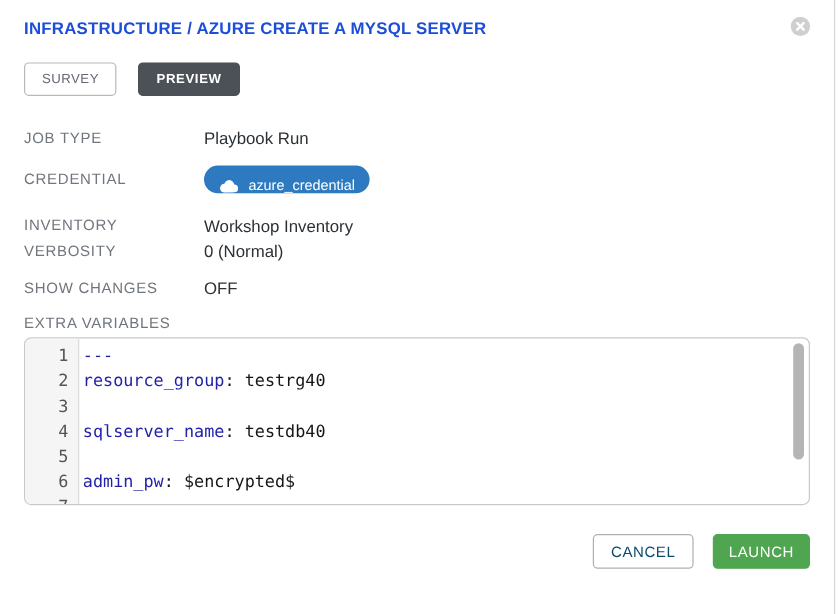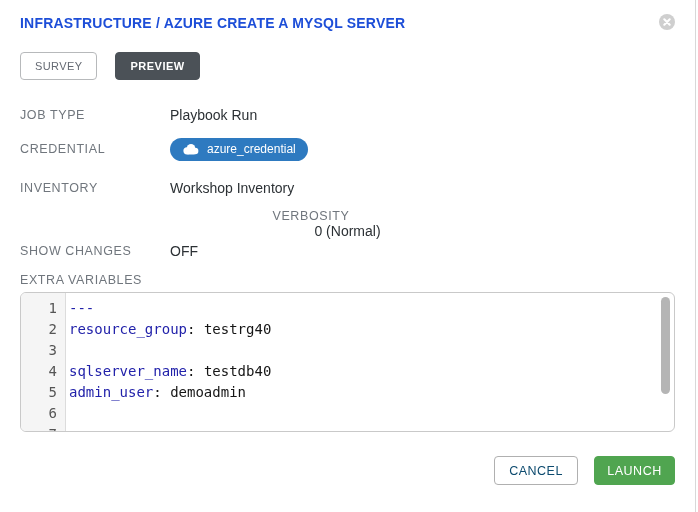--- a/index.html
+++ b/index.html
@@ -19,23 +19,23 @@
   .tab.inactive { background:#fff; border:1px solid #b7b9bb; color:#646972; letter-spacing:0.4px; }
   .tab.active { background:#4b5157; border:1px solid #4b5157; color:#fff; font-weight:bold; letter-spacing:0.5px; }
 
   
   .detail-row { display:flex; align-items:center; }
   .detail-label { width:150px; flex:none; font-size:12.5px; color:#70767d; letter-spacing:0.6px; }
   .detail-value { font-size:14px; color:#2c3135; }
   .row-jobtype { margin-top:25px; height:20px; }
   .row-credential { margin-top:12px; height:24px; }
   .row-inventory { margin-top:17px; height:20px; }
-  .row-verbosity { margin-top:11px; height:21px;flex-direction:column; }
+  .row-verbosity { margin-top:0; height:21px; }
   .row-showchanges { margin-top:10px; height:21px; }
-  .badge { display:inline-flex; align-items:center; gap:8px; background:#2e7ac0; color:#fff; height:23px; padding:0 12px; border-radius:12px; font-size:12px; cursor:pointer; }
+  .badge { display:inline-flex; align-items:flex-end; gap:8px; background:#2e7ac0; color:#fff; height:23px; padding:0 12px; border-radius:12px; font-size:12px; cursor:pointer; }
   .badge svg { display:block; }
 
   
   .extra-label { margin-top:12px; font-size:12.5px; color:#70767d; letter-spacing:0.6px; }
   .editor { position:relative; margin-top:5px; height:140px; box-sizing:border-box; border:1px solid #c9c9c9; border-radius:6px; overflow:hidden; background:#fff; }
   .gutter-bg { position:absolute; left:0; top:0; bottom:0; width:44px; background:#f5f5f5; border-right:1px solid #dcdcdc; }
   .lines { position:relative; padding-top:5px; }
   .line { display:flex; height:21px; line-height:21px; font-family:"DejaVu Sans Mono","Liberation Mono",monospace; font-size:14px; }
   .ln { flex:none; width:44px; box-sizing:border-box; padding-right:8px; text-align:right; color:#555; }
   .codeline { padding-left:4px; white-space:pre; color:#161616; }
@@ -130,25 +130,25 @@
             <span class="ln">3</span>
           </div>
 
           <div class="line">
             <span class="ln">4</span>
             <span class="codeline"><span class="key">sqlserver_name</span><span class="sep">: </span><span class="rest">testdb40</span></span>
           </div>
 
           <div class="line">
             <span class="ln">5</span>
-            <span class="codeline"><span class="key">admin_user</span><span class="sep">: </span><span class="rest">demoadmin</span></span>
           </div>
 
           <div class="line">
             <span class="ln">6</span>
+            <span class="codeline"><span class="key">admin_pw</span><span class="sep">: </span><span class="rest">$encrypted$</span></span>
           </div>
 
           <div class="line">
             <span class="ln">7</span>
             <span class="codeline"><span class="key"></span><span class="sep"></span><span class="rest"></span></span>
           </div>
         </div>
       <div class="scrollbar-thumb"></div>
     </div>
 

